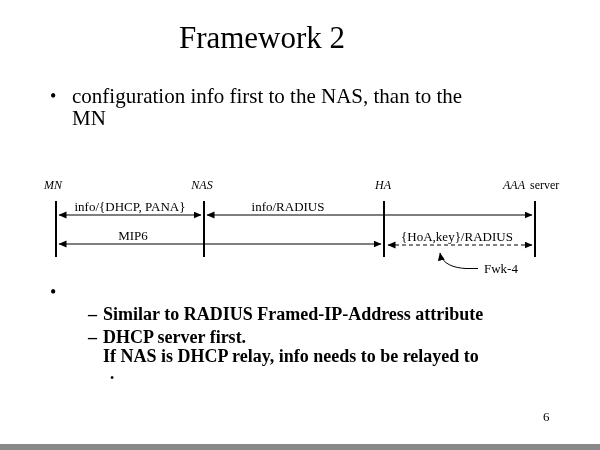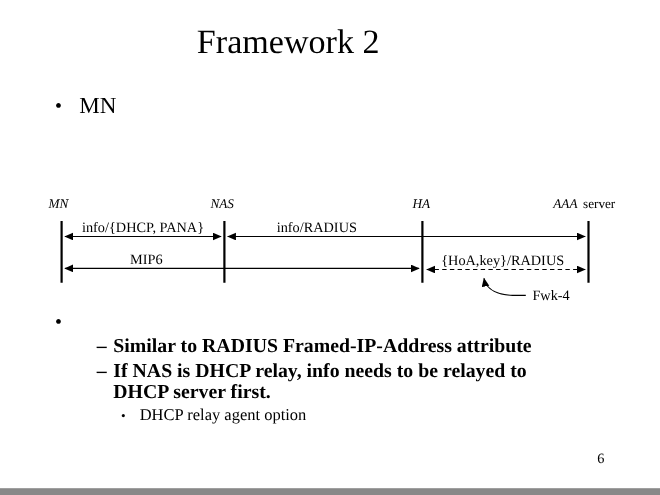--- a/index.html
+++ b/index.html
@@ -51,20 +51,21 @@
 </head>
 <body>
 
 <div class="slide">
 
   <h1 class="title">Framework 2</h1>
 
   <div class="bullet-row b1">
     <span class="blt">•</span>
     <div class="txt">
+      <div>configuration info first to the NAS, than to the</div>
       <div>MN</div>
     </div>
   </div>
 
   <svg class="diagram-svg" width="600" height="120" viewBox="0 0 600 120">
     <defs>
       <marker id="ah" markerWidth="9" markerHeight="8" refX="7.5" refY="3.5" orient="auto-start-reverse" markerUnits="userSpaceOnUse">
         <path d="M0,0 L8,3.5 L0,7 Z" fill="#000000"></path>
       </marker>
     </defs>
@@ -100,25 +101,24 @@
   </div>
 
   <div class="bullet-row sub sub1">
     <span class="blt">–</span>
     <div class="txt">Similar to RADIUS Framed-IP-Address attribute</div>
   </div>
 
   <div class="bullet-row sub sub2">
     <span class="blt">–</span>
     <div class="txt">
+      <div>DHCP server first.</div>
       <div>If NAS is DHCP relay, info needs to be relayed to</div>
-      <div>DHCP server first.</div>
     </div>
   </div>
 
   <div class="bullet-row b3">
     <span class="blt">•</span>
-    <div class="txt">DHCP relay agent option</div>
   </div>
 
   <div class="page-number">6</div>
 
 </div>
 
 </body></html>

